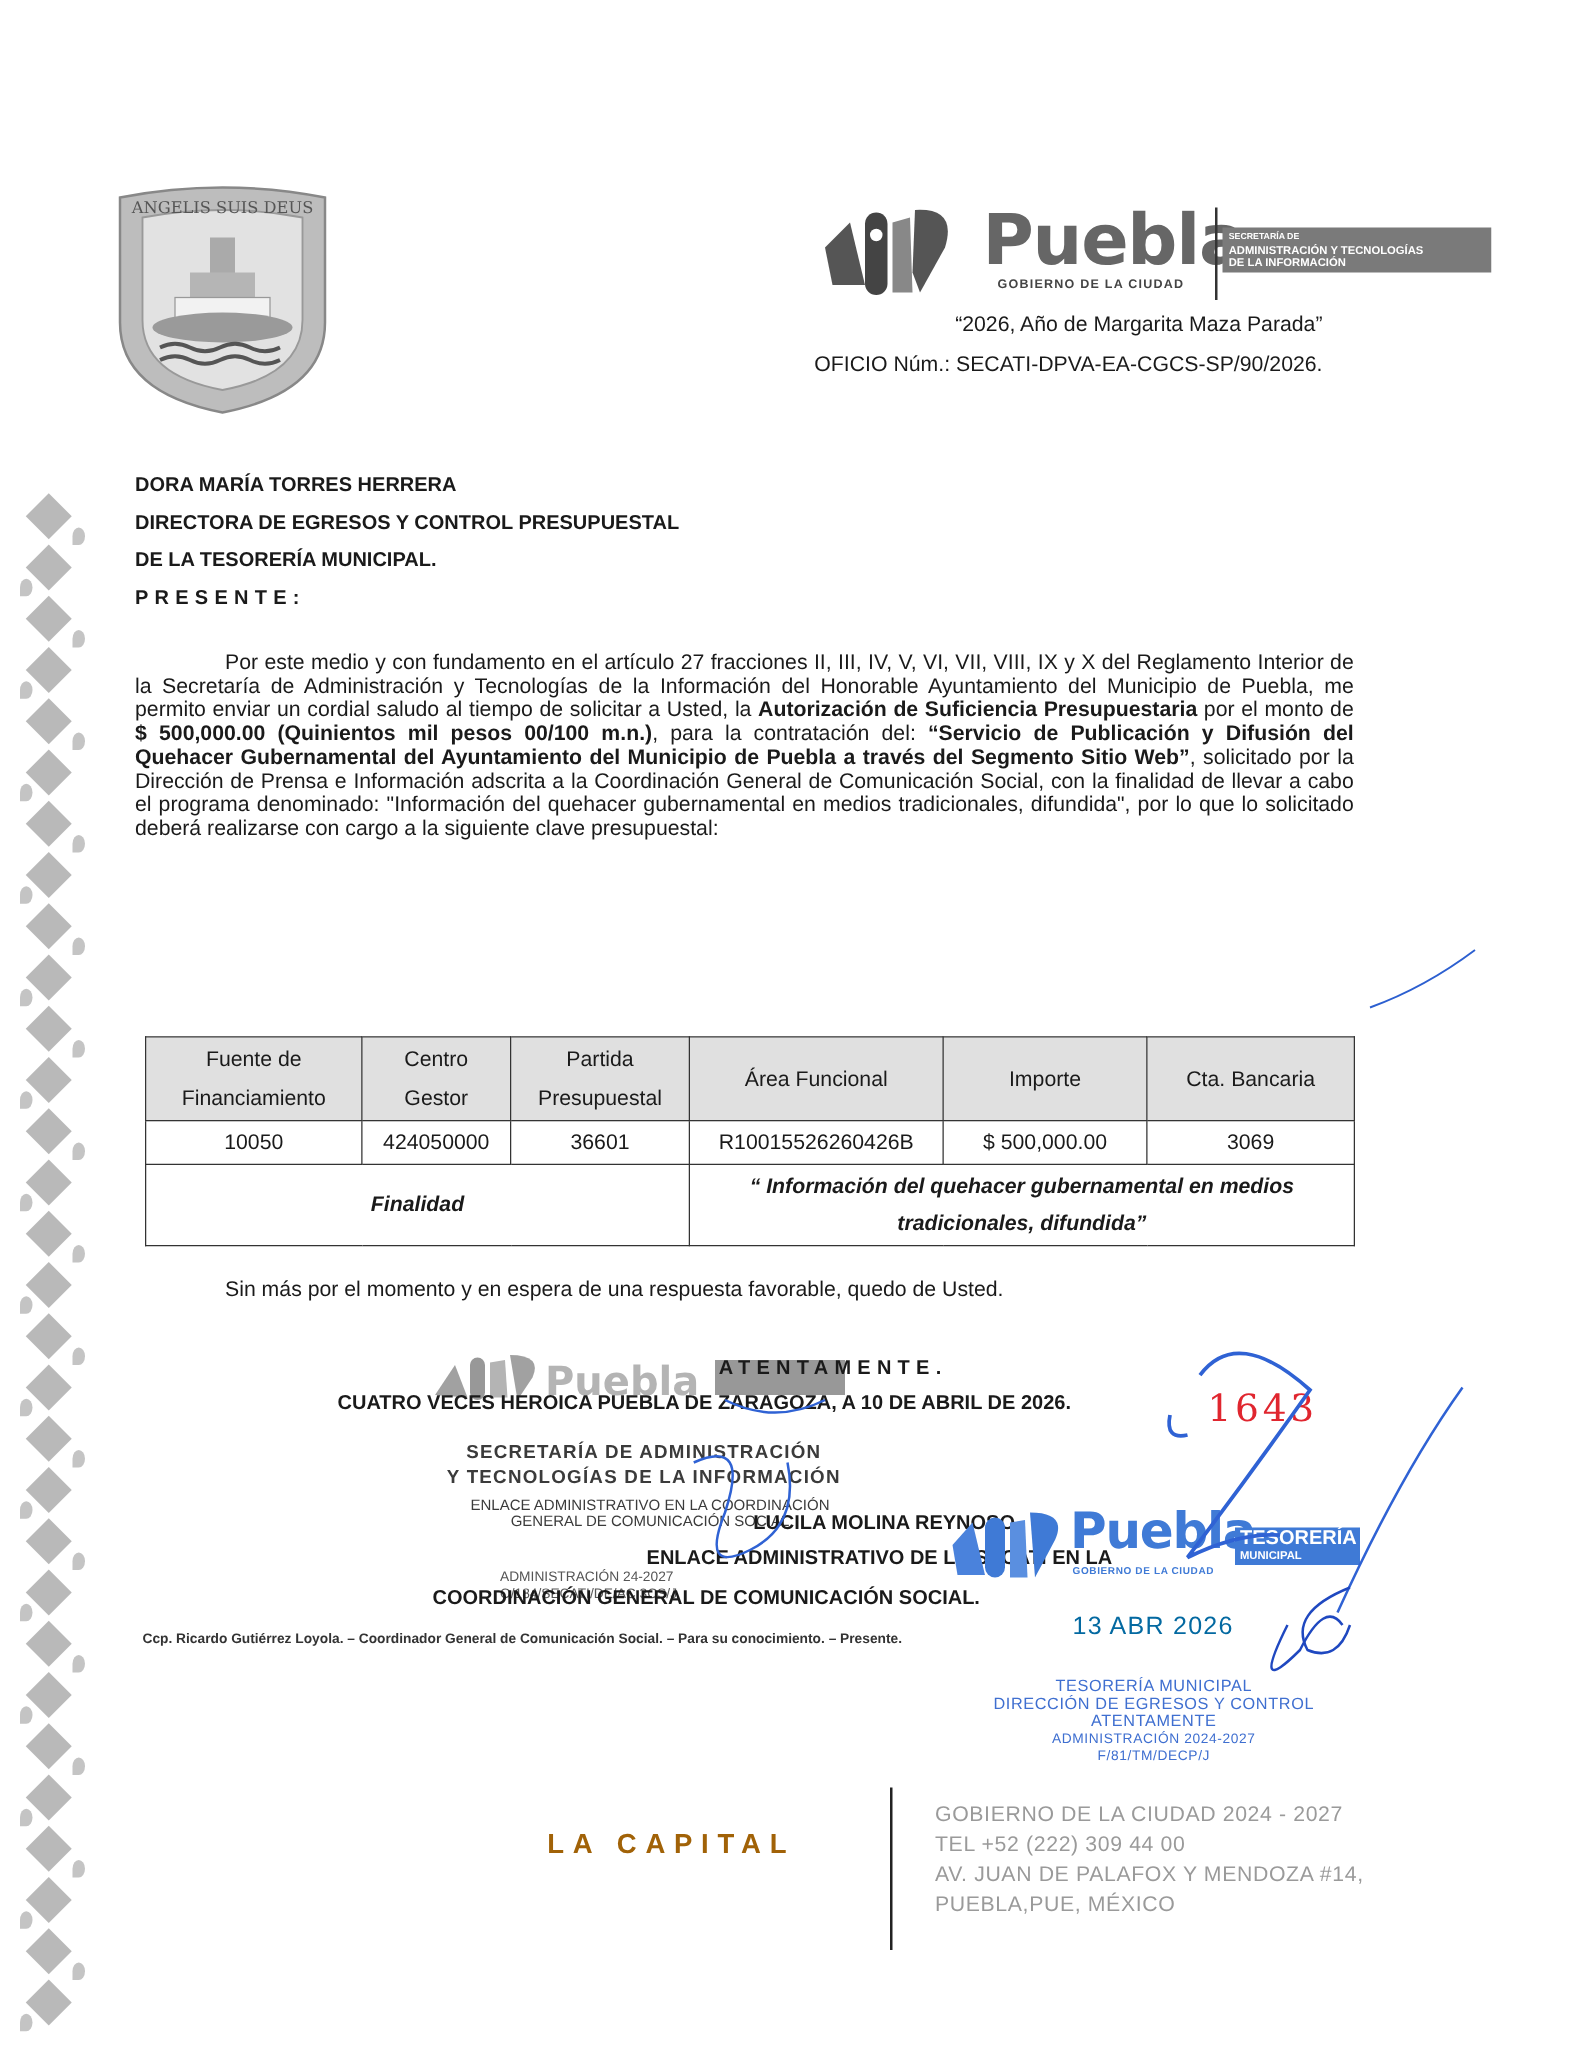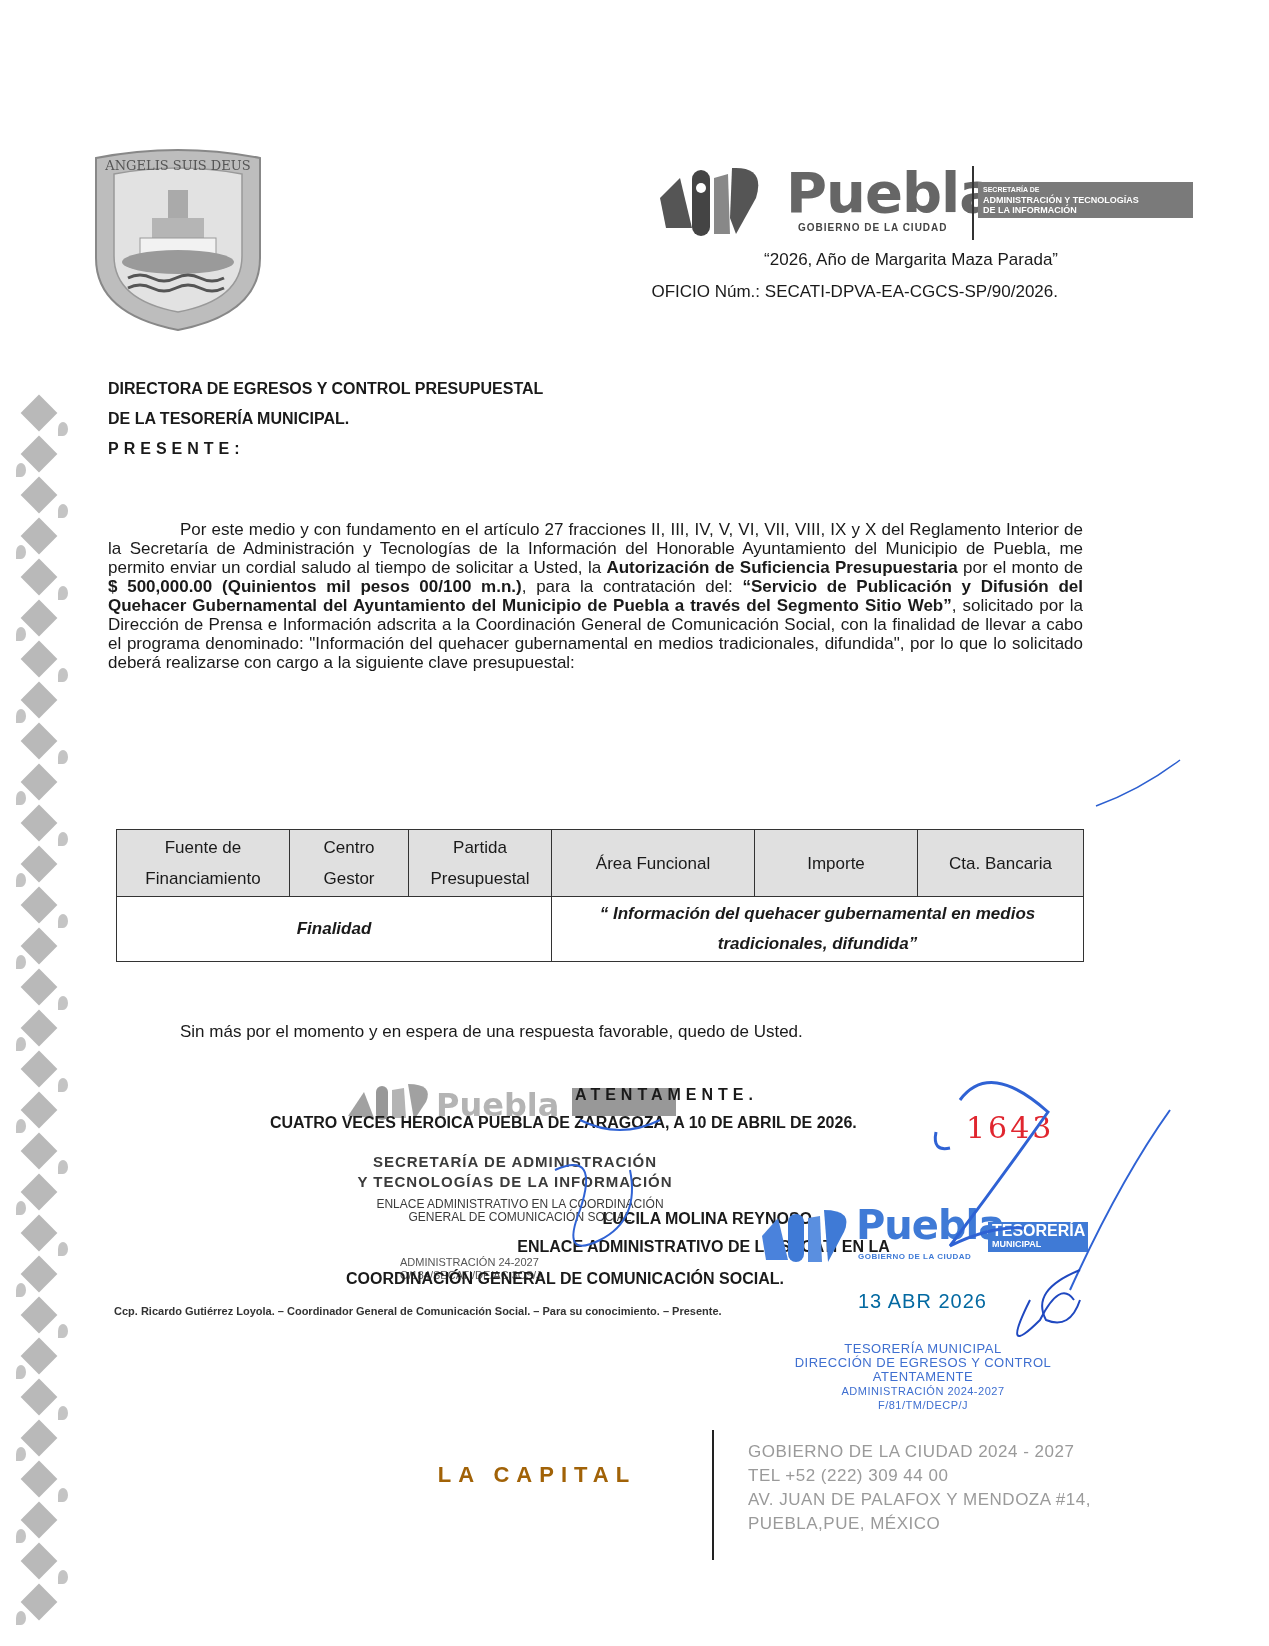--- a/index.html
+++ b/index.html
@@ -180,36 +180,45 @@
   </div>
 </div>
 
 <div class="abs motto">“2026, Año de Margarita Maza Parada”</div>
 <div class="abs oficio">
   <span>OFICIO Núm.:</span>
   <span>SECATI-DPVA-EA-CGCS-SP/90/2026.</span>
 </div>
 
 <div class="abs recipient">
+  <div>DORA MARÍA TORRES HERRERA</div>
   <div>DIRECTORA DE EGRESOS Y CONTROL PRESUPUESTAL</div>
   <div>DE LA TESORERÍA MUNICIPAL.</div>
   <div class="presente">PRESENTE:</div>
 </div>
 
 <div class="abs body-para"><span>Por este medio y con fundamento en el artículo 27 fracciones II, III, IV, V, VI, VII, VIII, IX y X del Reglamento Interior de la Secretaría de Administración y Tecnologías de la Información del Honorable Ayuntamiento del Municipio de Puebla, me permito enviar un cordial saludo al tiempo de solicitar a Usted, la </span><b>Autorización de Suficiencia Presupuestaria</b><span> por el monto de </span><b>$ 500,000.00 (Quinientos mil pesos 00/100 m.n.)</b><span>, para la contratación del: </span><b>“Servicio de Publicación y Difusión del Quehacer Gubernamental del Ayuntamiento del Municipio de Puebla a través del Segmento Sitio Web”</b><span>, solicitado por la Dirección de Prensa e Información adscrita a la Coordinación General de Comunicación Social, con la finalidad de llevar a cabo el programa denominado: "Información del quehacer gubernamental en medios tradicionales, difundida", por lo que lo solicitado deberá realizarse con cargo a la siguiente clave presupuestal:</span></div>
 
 <table class="abs budget-table">
   <tbody>
       <tr>
     <th style="width:160px">Fuente de Financiamiento</th>
     <th style="width:106px">Centro Gestor</th>
     <th style="width:130px">Partida Presupuestal</th>
     <th style="width:190px">Área Funcional</th>
     <th style="width:150px">Importe</th>
     <th>Cta. Bancaria</th>
+  </tr>
+  <tr>
+    <td>10050</td>
+    <td>424050000</td>
+    <td>36601</td>
+    <td>R10015526260426B</td>
+    <td>$ 500,000.00</td>
+    <td>3069</td>
   </tr>
   <tr>
     <td colspan="3" class="finalidad-label">Finalidad</td>
     <td colspan="3" class="finalidad-val">“ Información del quehacer gubernamental en medios tradicionales, difundida”</td>
   </tr>
 </tbody>
   </table>
 
 <div class="abs closing">Sin más por el momento y en espera de una respuesta favorable, quedo de Usted.</div>
 

